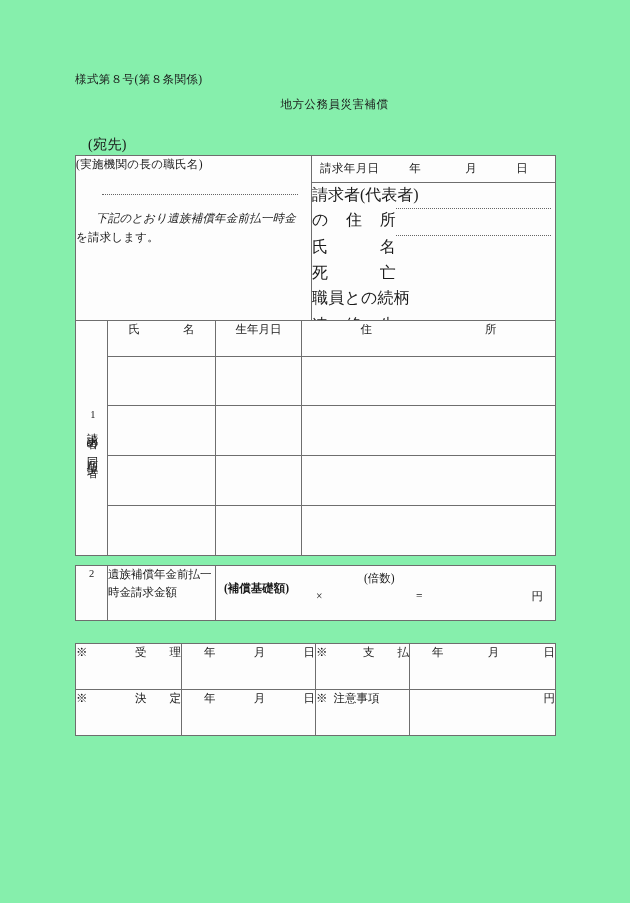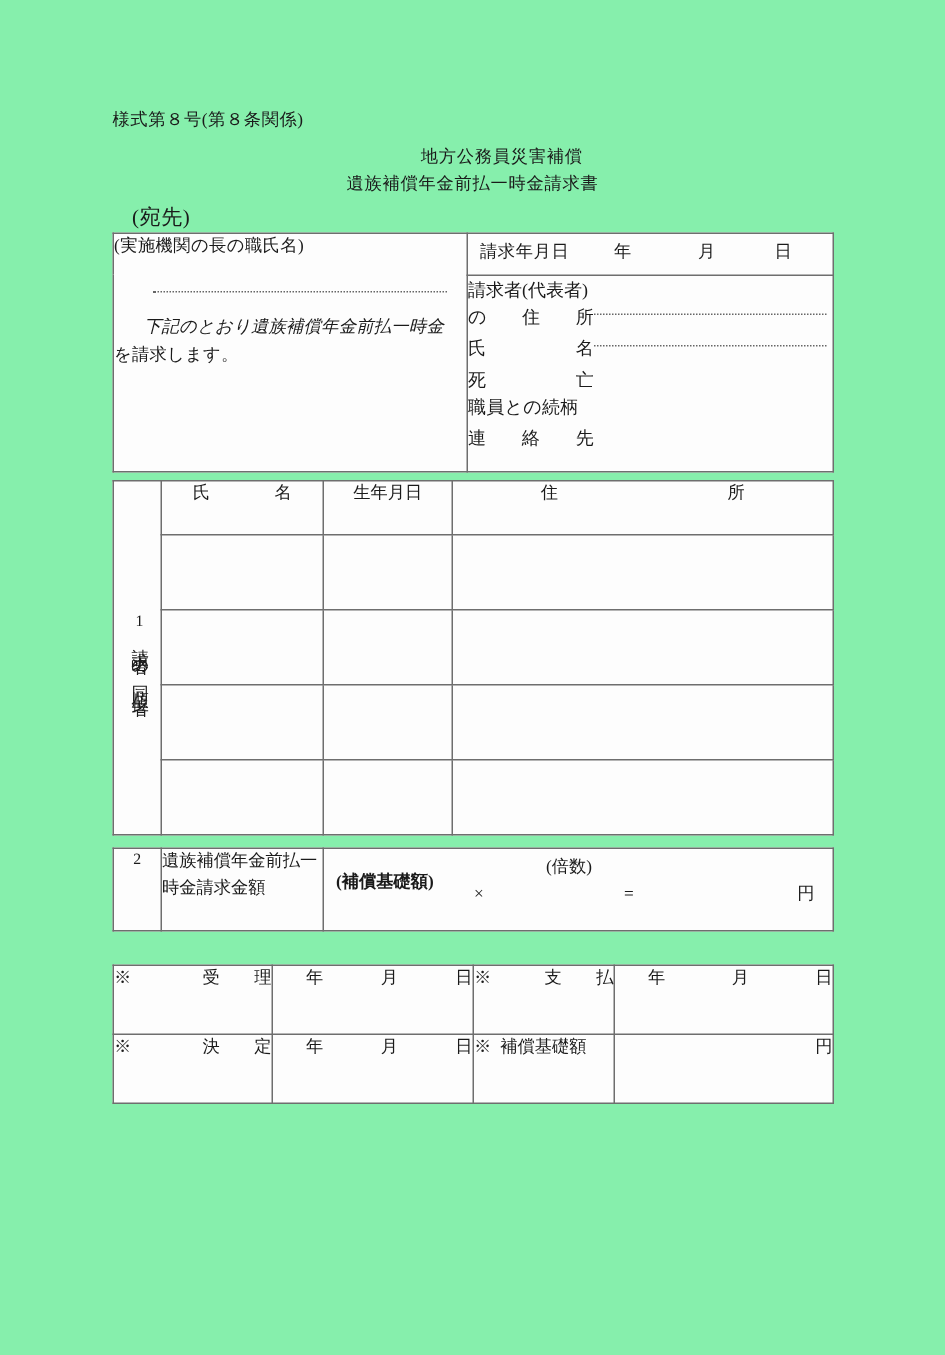--- a/index.html
+++ b/index.html
@@ -104,22 +104,22 @@
     white-space: nowrap;
   }
   .date-row .lbl { letter-spacing: 0.4px; }
   .date-row .ymd { margin-left: auto; display: flex; }
   .date-row .ymd span { display: inline-block; width: 56px; text-align: center; }
   .date-row .ymd span:last-child { width: 46px; }
 
   .claimant-cell { height: 126px; }
   .cl-line {
     display: flex;
-    align-items: center;
-    font-size: 12px;
+    align-items: flex-start;
+    font-size: 16px;
     white-space: nowrap;
   }
   .cl-key {
     display: inline-block;
     width: 84px;
     letter-spacing: 0.2px;
   }
   .cl-key.spread {
     display: inline-flex;
     justify-content: space-between;
@@ -253,21 +253,20 @@
   }
   .note .gap { display: inline-block; width: 14px; }
 </style>
 </head>
 <body>
 
 <div class="page">
 
   <div class="form-no">様式第８号(第８条関係)</div>
   <div class="title-line1">地方公務員災害補償</div>
-  <div class="title-line2">遺族補償年金前払一時金請求書</div>
   <div class="addressee-label">(宛先)</div>
 
   <table class="tbl" id="table-top">
     <colgroup>
         <col style="width:236px">
         <col style="width:244px">
       </colgroup>
     <tbody>
       <tr>
         <td class="org-cell cell-pad" rowspan="2">
@@ -453,21 +452,21 @@
         <td class="off-date">
           <span class="dspread">
             <span>年</span>
             <span>月</span>
             <span>日</span>
           </span>
         </td>
         <td class="off-label">
           <span class="lab-tight">
             <span class="mark">※</span>
-            <span>補償基礎額</span>
+            <span>注意事項</span>
           </span>
         </td>
         <td class="off-money">
           <span>円</span>
         </td>
       </tr>
     </tbody>
   </table>
 
 

